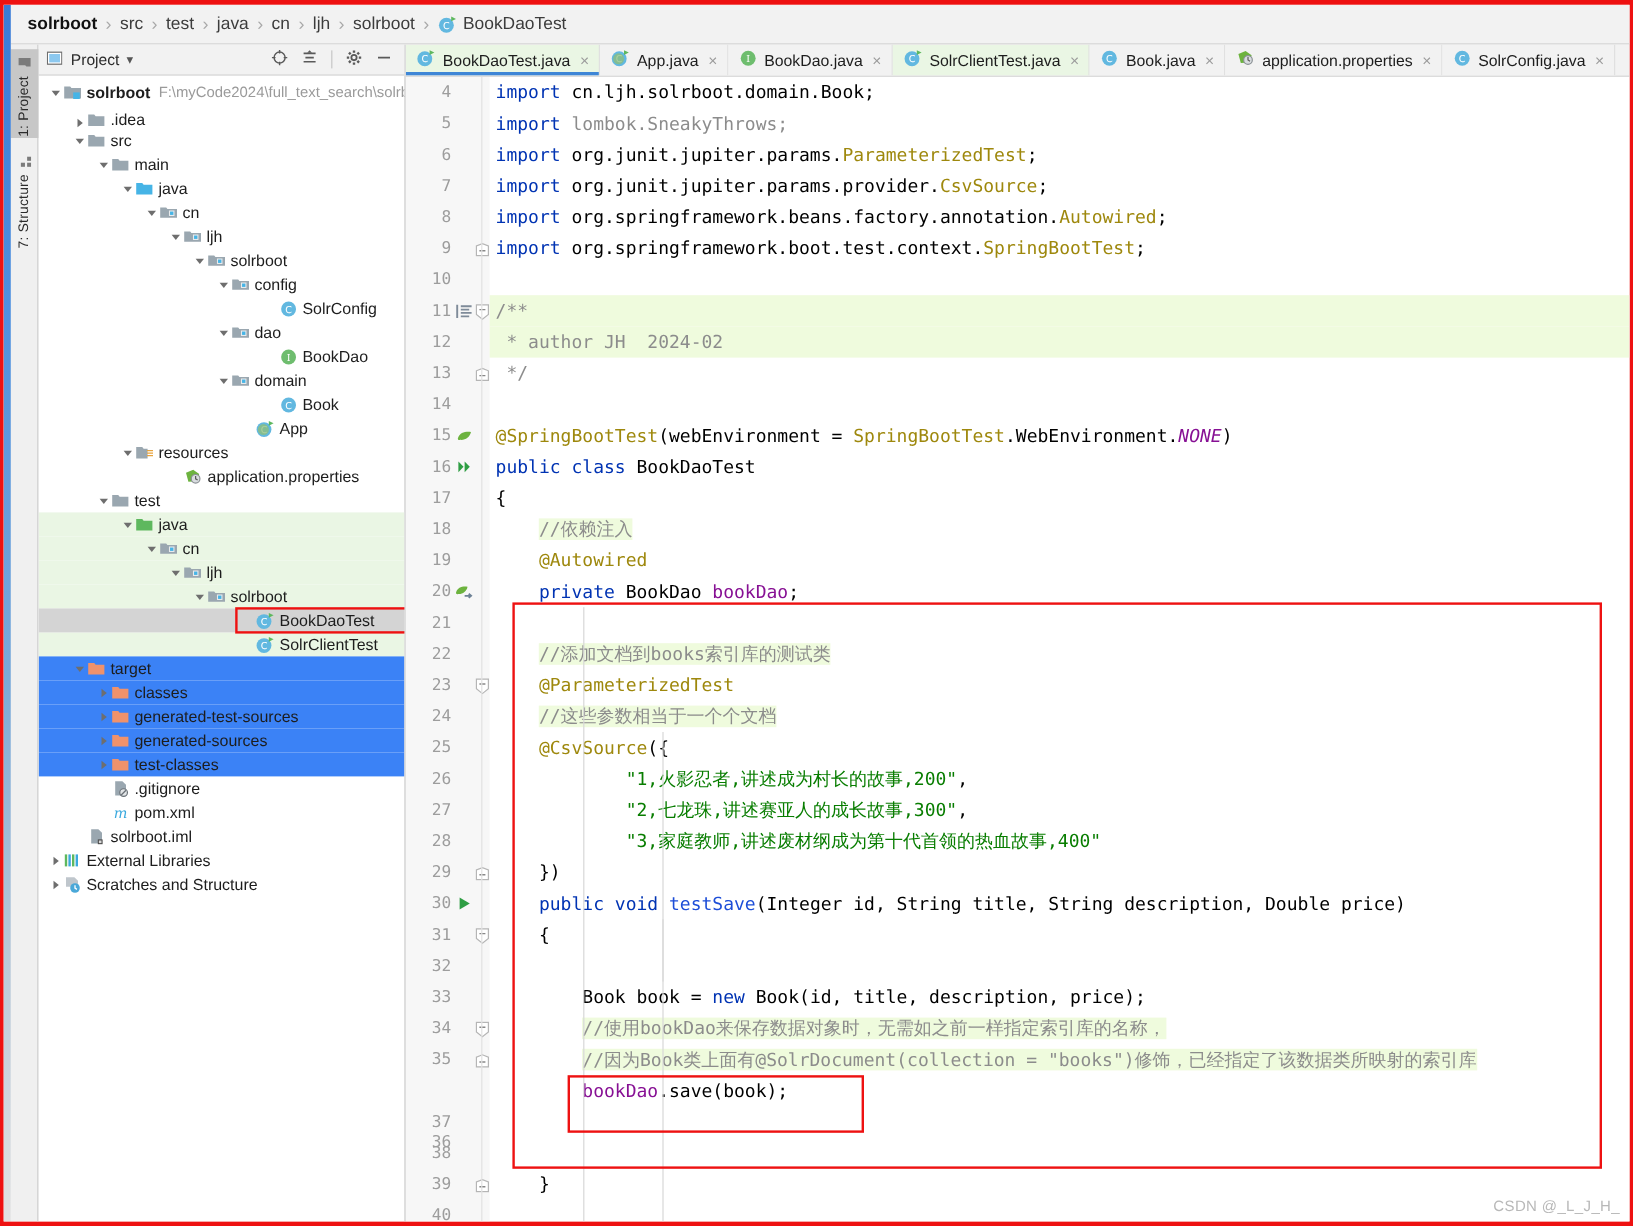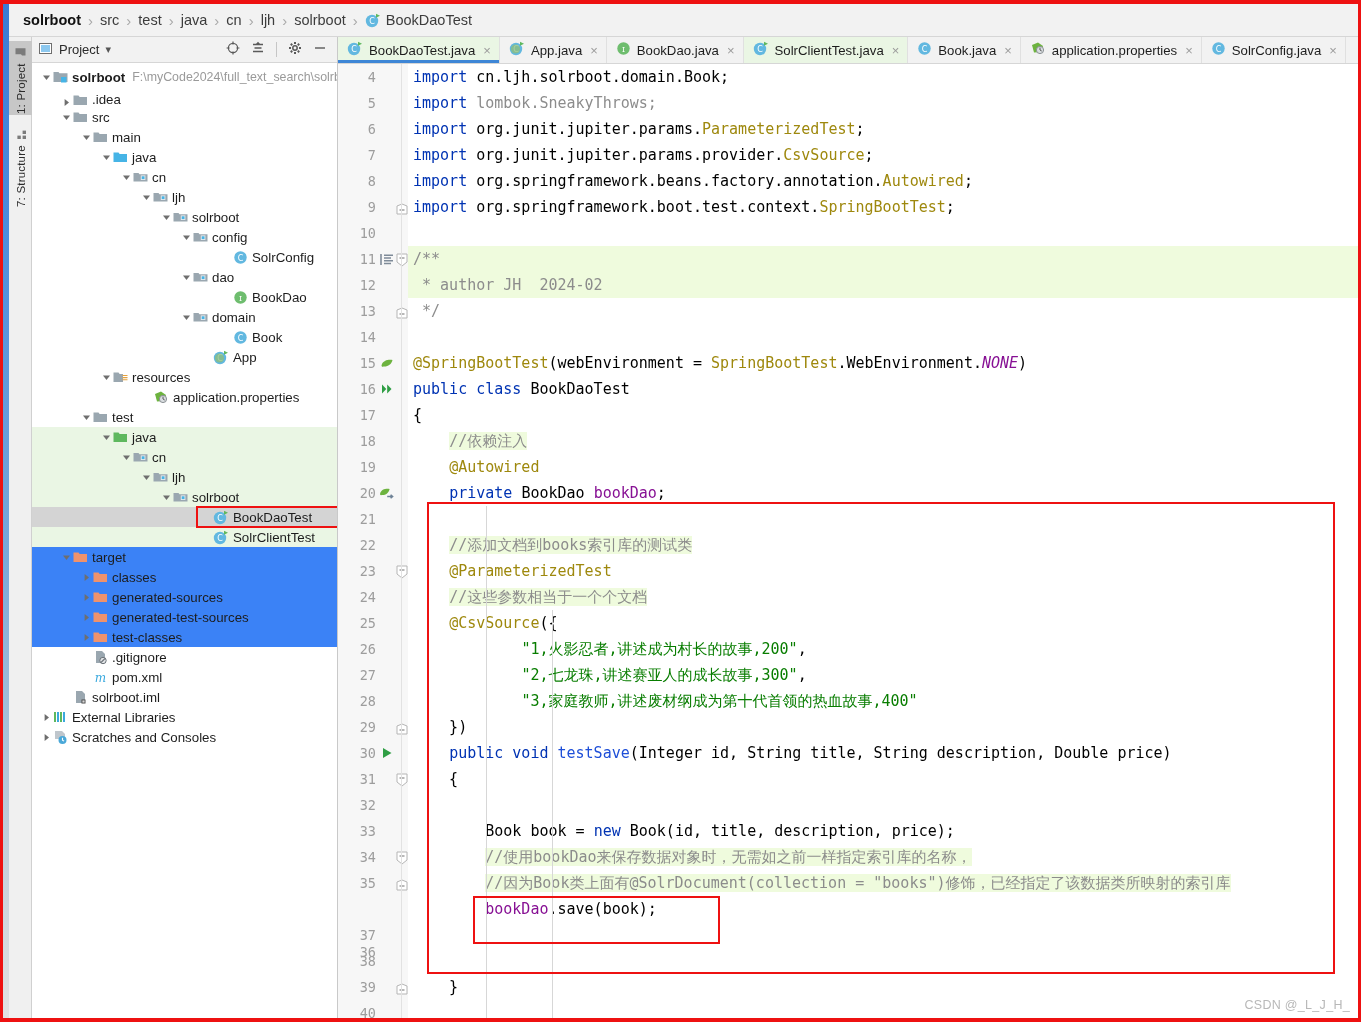--- a/index.html
+++ b/index.html
@@ -646,34 +646,34 @@
           <span class="arrow">
             <svg width="9" height="9" viewBox="0 0 9 9">
               <path d="M2.6 1v7L7 4.5z" fill="#6e6e6e"></path>
             </svg>
           </span>
           <span class="ic">
             <svg width="15" height="14" viewBox="0 0 15 14">
               <path d="M0.5 2.5h5l1.2 1.4h7.3V12h-13.5z" fill="#f0926b"></path>
             </svg>
           </span>
+          <span class="lbl">generated-test-sources</span>
+        </div>
+        <div class="row yellow" style="padding-left: 48px;">
+          <span class="arrow">
+            <svg width="9" height="9" viewBox="0 0 9 9">
+              <path d="M2.6 1v7L7 4.5z" fill="#6e6e6e"></path>
+            </svg>
+          </span>
+          <span class="ic">
+            <svg width="15" height="14" viewBox="0 0 15 14">
+              <path d="M0.5 2.5h5l1.2 1.4h7.3V12h-13.5z" fill="#f0926b"></path>
+            </svg>
+          </span>
           <span class="lbl">generated-sources</span>
-        </div>
-        <div class="row yellow" style="padding-left: 48px;">
-          <span class="arrow">
-            <svg width="9" height="9" viewBox="0 0 9 9">
-              <path d="M2.6 1v7L7 4.5z" fill="#6e6e6e"></path>
-            </svg>
-          </span>
-          <span class="ic">
-            <svg width="15" height="14" viewBox="0 0 15 14">
-              <path d="M0.5 2.5h5l1.2 1.4h7.3V12h-13.5z" fill="#f0926b"></path>
-            </svg>
-          </span>
-          <span class="lbl">generated-test-sources</span>
         </div>
         <div class="row yellow" style="padding-left: 48px;">
           <span class="arrow">
             <svg width="9" height="9" viewBox="0 0 9 9">
               <path d="M2.6 1v7L7 4.5z" fill="#6e6e6e"></path>
             </svg>
           </span>
           <span class="ic">
             <svg width="15" height="14" viewBox="0 0 15 14">
               <path d="M0.5 2.5h5l1.2 1.4h7.3V12h-13.5z" fill="#f0926b"></path>
@@ -736,21 +736,21 @@
               <path d="M2.6 1v7L7 4.5z" fill="#6e6e6e"></path>
             </svg>
           </span>
           <span class="ic">
             <svg width="15" height="15" viewBox="0 0 15 15">
               <path d="M2 1h7l3 3v5H2z" fill="#bfc6cc"></path>
               <circle cx="9.5" cy="10" r="4" fill="#4aa8d8"></circle>
               <path d="M9.5 7.8v2.3l1.6 1" stroke="#fff" stroke-width="1.1" fill="none"></path>
             </svg>
           </span>
-          <span class="lbl">Scratches and Consoles</span>
+          <span class="lbl">Scratches and Structure</span>
         </div>
       </div>
   </div>
 
   <div class="editor-tabs" id="editor-tabs">
       <div class="etab active">
         <span class="ic" style="margin-right: 0px;"><svg width="16" height="15" viewBox="0 0 16 15">
             <circle cx="7" cy="8" r="6.2" fill="#62b8e0"></circle>
             <text x="7" y="11" font-size="8" font-family="DejaVu Sans, sans-serif" fill="#fff" text-anchor="middle">C</text>
             <path d="M11 0.8l4 2-4 2z" fill="#5eb85e"></path>

